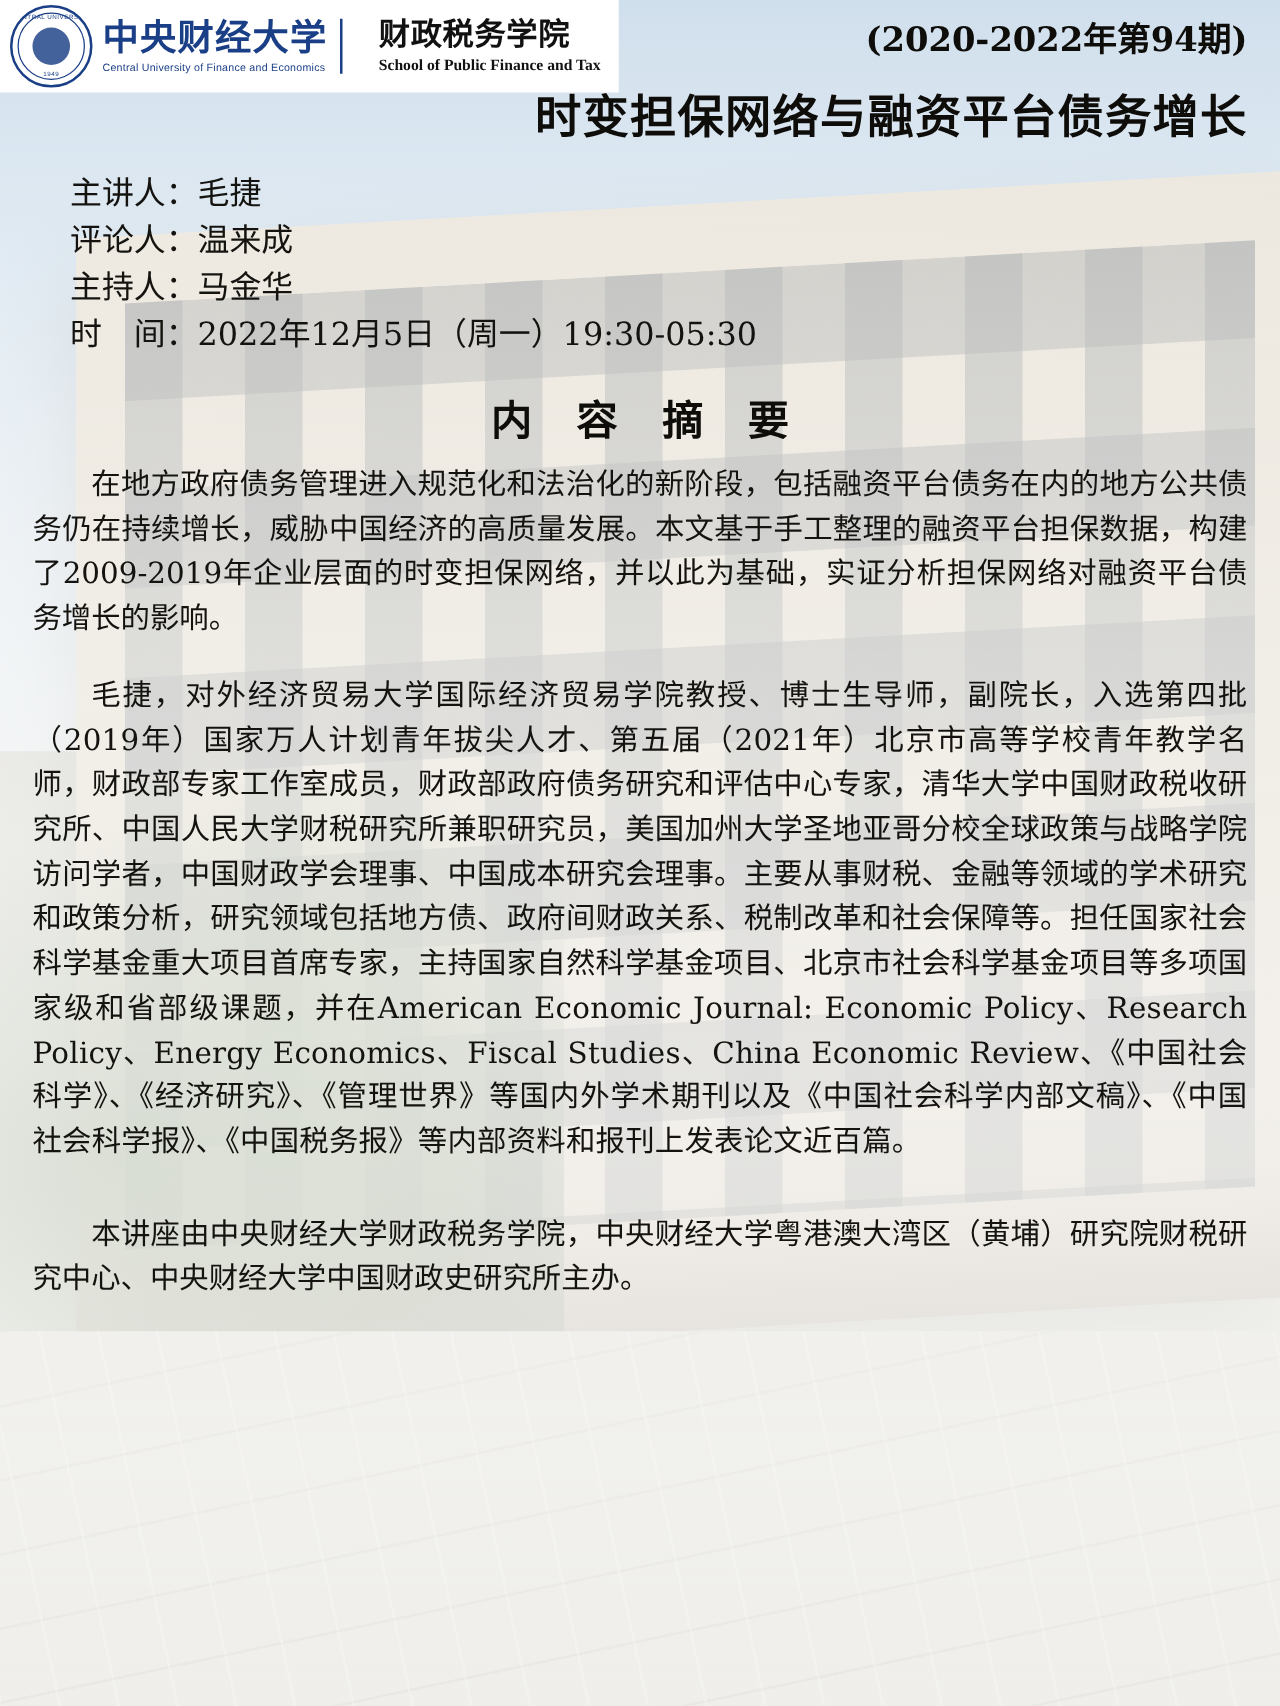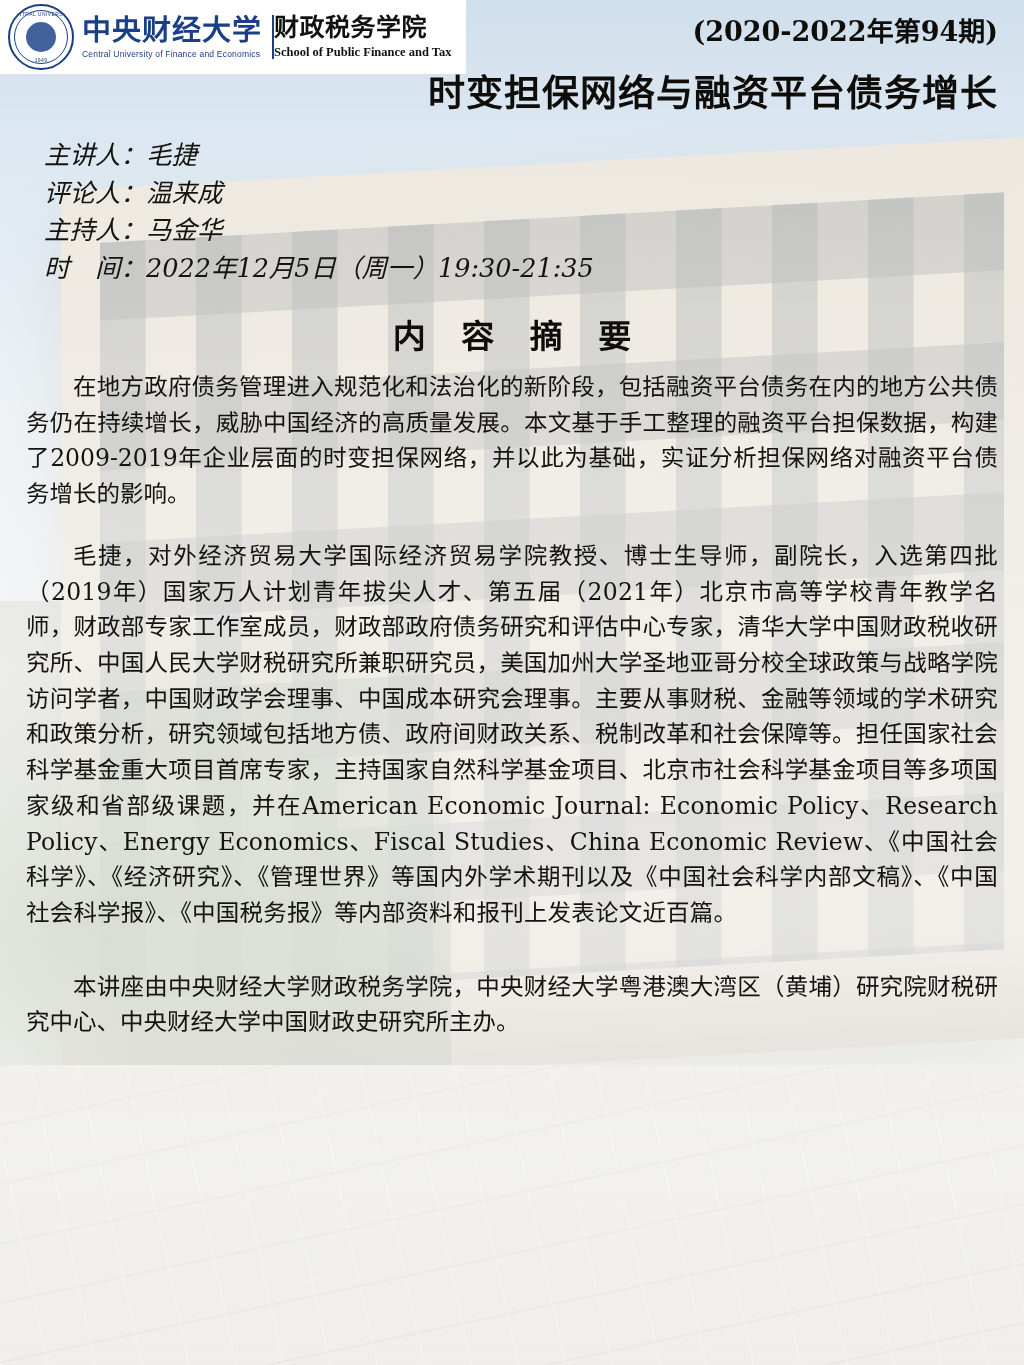--- a/index.html
+++ b/index.html
@@ -176,20 +176,22 @@
     font-size: 8.5px;
     color: #1a3f86;
     letter-spacing: .2px;
     margin-top: 3px;
     white-space: nowrap;
   }
   .school-block {
     display: flex;
     flex-direction: column;
     justify-content: center;
+    padding-left: 10px;
+    margin-left: 19px;
   }
   .school-cn {
     font-family: "DejaVu Serif", serif;
     font-weight: 700;
     font-size: 25px;
     color: #111;
     letter-spacing: .5px;
     line-height: 1.1;
     white-space: nowrap;
   }
@@ -233,26 +235,25 @@
     margin: 14px 0 0 0;
     text-align: right;
     font-family: Liberation Serif, serif;
     font-weight: 700;
     font-size: 37px;
     letter-spacing: 1px;
     color: #0e0d0a;
   }
 
   .meta {
-    margin: 20px 0 0 18px;
+    margin: 20px 0 0 30px;
     font-size: 25.5px;
     line-height: 1.48;
     font-family: "DejaVu Serif", serif;
     color: #14130f;
-    font-style: italic;
   }
   .meta .row { white-space: nowrap; }
   .meta .label { letter-spacing: 0px; }
 
   .section-head {
     margin: 22px 0 6px 0;
     text-align: center;
     font-family: "DejaVu Serif", serif;
     font-weight: 700;
     font-size: 33px;
@@ -319,21 +320,21 @@
       <div class="row">
         <span class="label">主讲人：</span><span>毛捷</span>
       </div>
       <div class="row">
         <span class="label">评论人：</span><span>温来成</span>
       </div>
       <div class="row">
         <span class="label">主持人：</span><span>马金华</span>
       </div>
       <div class="row">
-        <span class="label">时　间：</span><span>2022年12月5日（周一）19:30-21:35</span>
+        <span class="label">时　间：</span><span>2022年12月5日（周一）19:30-05:30</span>
       </div>
     </div>
 
     <div class="section-head">内 容 摘 要</div>
     <p class="para">在地方政府债务管理进入规范化和法治化的新阶段，包括融资平台债务在内的地方公共债务仍在持续增长，威胁中国经济的高质量发展。本文基于手工整理的融资平台担保数据，构建了2009-2019年企业层面的时变担保网络，并以此为基础，实证分析担保网络对融资平台债务增长的影响。</p>
 
     <p class="para bio">毛捷，对外经济贸易大学国际经济贸易学院教授、博士生导师，副院长，入选第四批（2019年）国家万人计划青年拔尖人才、第五届（2021年）北京市高等学校青年教学名师，财政部专家工作室成员，财政部政府债务研究和评估中心专家，清华大学中国财政税收研究所、中国人民大学财税研究所兼职研究员，美国加州大学圣地亚哥分校全球政策与战略学院访问学者，中国财政学会理事、中国成本研究会理事。主要从事财税、金融等领域的学术研究和政策分析，研究领域包括地方债、政府间财政关系、税制改革和社会保障等。担任国家社会科学基金重大项目首席专家，主持国家自然科学基金项目、北京市社会科学基金项目等多项国家级和省部级课题，并在American Economic Journal: Economic Policy、Research Policy、Energy Economics、Fiscal Studies、China Economic Review、《中国社会科学》、《经济研究》、《管理世界》等国内外学术期刊以及《中国社会科学内部文稿》、《中国社会科学报》、《中国税务报》等内部资料和报刊上发表论文近百篇。</p>
 
     <p class="para host">本讲座由中央财经大学财政税务学院，中央财经大学粤港澳大湾区（黄埔）研究院财税研究中心、中央财经大学中国财政史研究所主办。</p>
 

